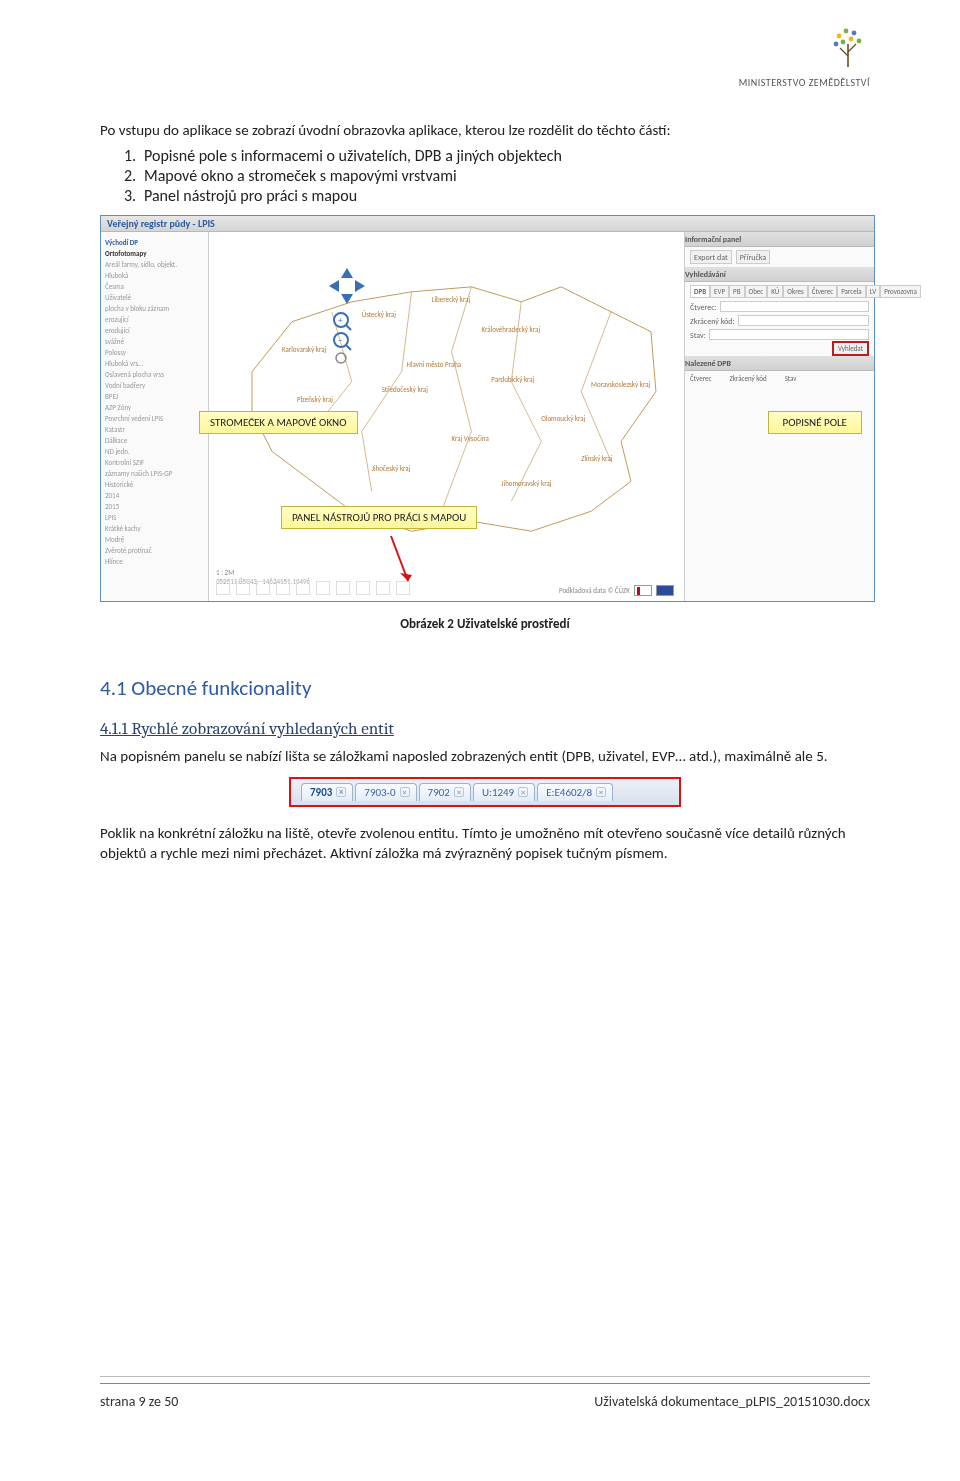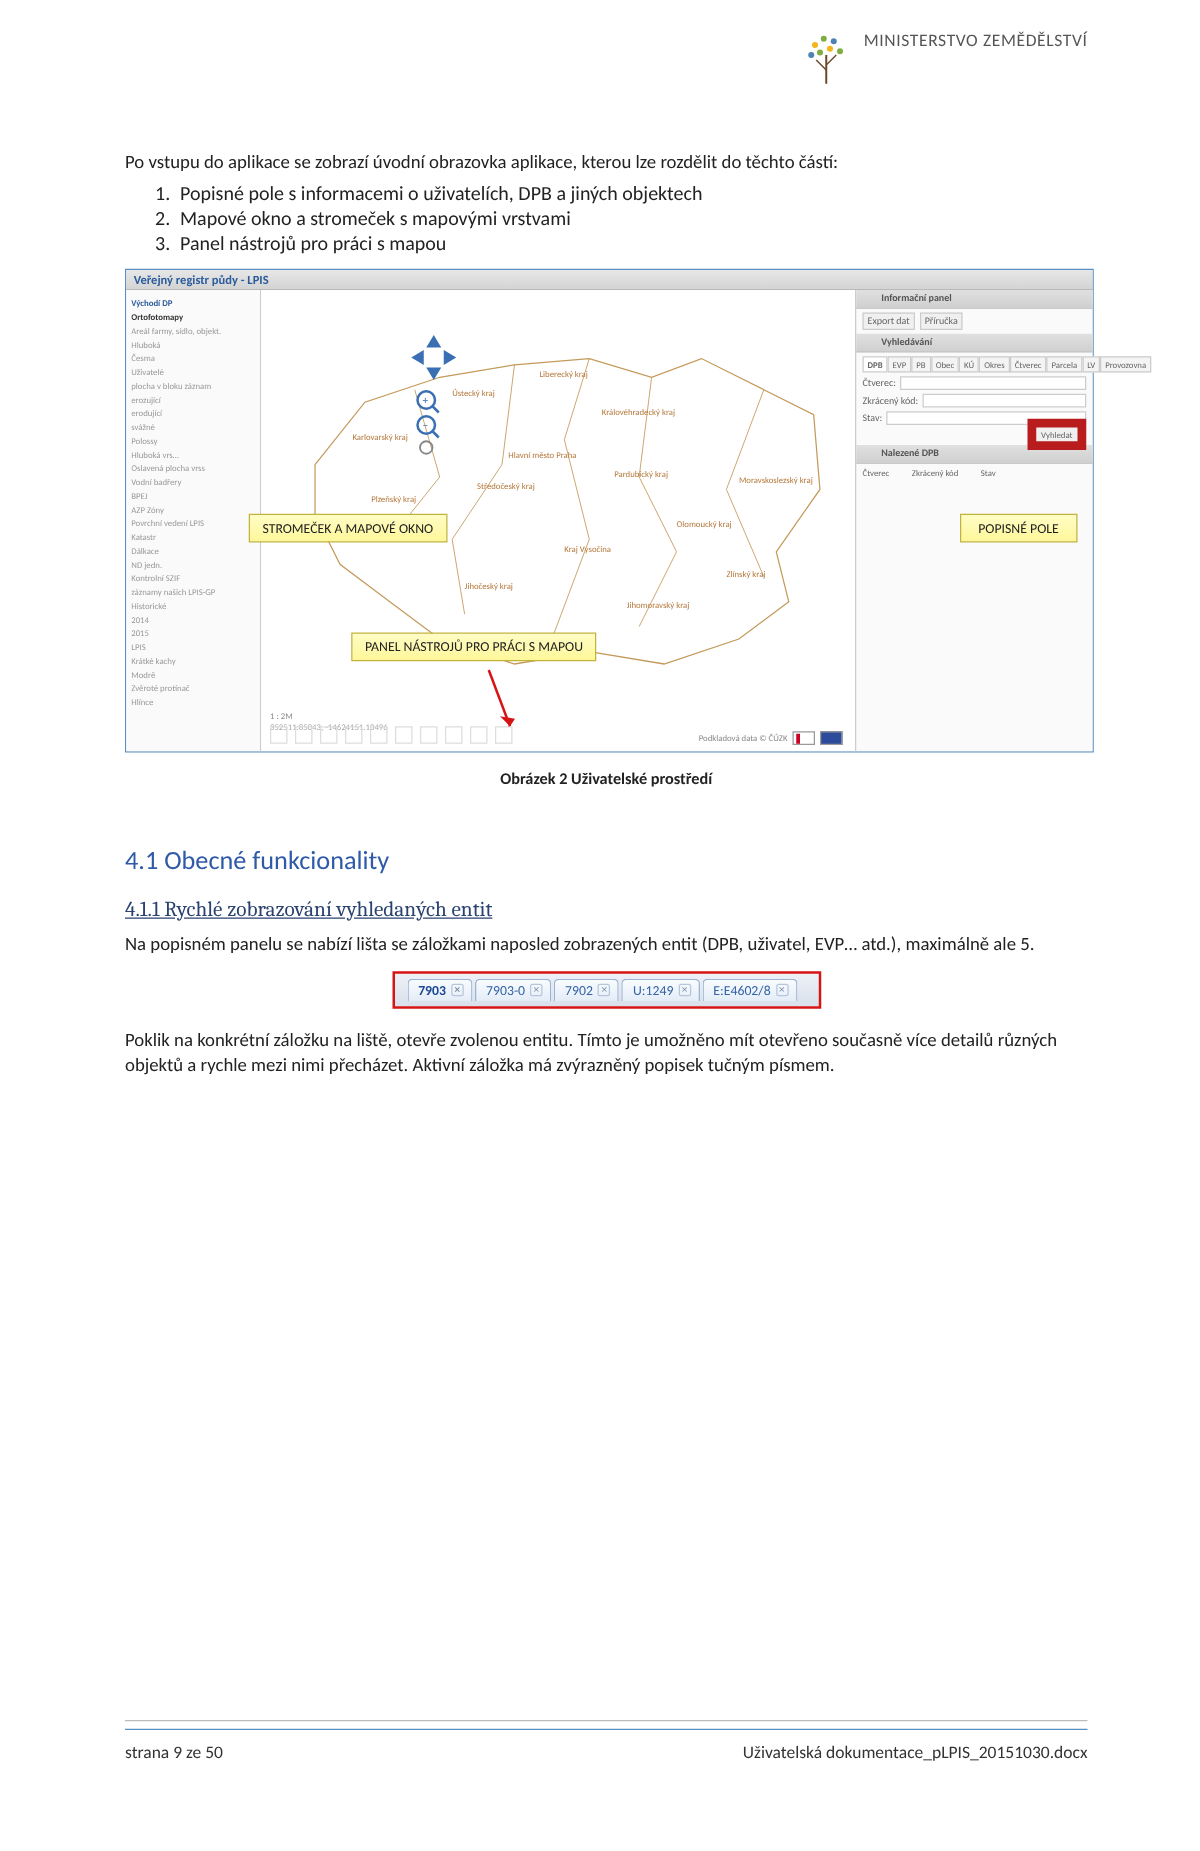--- a/index.html
+++ b/index.html
@@ -13,25 +13,26 @@
   .page {
     padding: 40px 90px 20px 100px;
     position: relative;
     min-height: 1430px;
   }
   .header-logo {
     position: absolute;
     top: 24px;
     right: 90px;
     display: flex;
-    align-items: flex-start;
+    align-items: flex-end;
     gap: 8px;
-    font-size: 14px;
+    font-size: 10px;
     letter-spacing: 0.5px;
     color: #555;
+    flex-direction: column;
   }
   .tree-icon {
     width: 44px;
     height: 44px;
     position: relative;
   }
   .tree-icon svg { width: 44px; height: 44px; }
   .body-text { font-size: 15px; line-height: 1.35; margin-top: 80px; }
   .list { margin-top: 6px; }
   .list-item { padding-left: 44px; position: relative; margin: 1px 0; }
@@ -63,21 +64,21 @@
     background:#fafafa;
     font-size: 7px;
     color:#999;
   }
   .ss-left .tree-item { margin:2px 0; white-space:nowrap; overflow:hidden; }
   .ss-left .tree-item.active{ color:#333; font-weight:bold;}
   .ss-map { flex:1; position:relative; background:#fff; }
   .ss-map svg { width:100%; height:100%; }
   .map-label { font-size:7px; fill:#b4783b; }
   .ss-right { width: 190px; border-left:1px solid #ccc; background:#fafafa; font-size:8px; }
-  .panel-head { background:linear-gradient(#e0e0e0,#d0d0d0); padding:2px 20px; color:#555; font-weight:bold; border-bottom:1px solid #bbb;font-size:8px;}
+  .panel-head { background:linear-gradient(#e0e0e0,#d0d0d0); padding:2px 0; color:#555; font-weight:bold; border-bottom:1px solid #bbb;font-size:8px;}
   .panel-body { padding:3px 5px; color:#666; }
   .panel-body .fld { margin:3px 0; display:flex; align-items:center; gap:3px;}
   .panel-body .fld input{ flex:1; height:11px; border:1px solid #ccc; font-size:7px;}
   .ss-tabs { display:flex; gap:0; font-size:7px; margin-bottom:3px;}
   .ss-tabs span{ border:1px solid #ccc; padding:1px 3px; background:#f4f4f4;}
   .ss-tabs span.active{ background:#fff; font-weight:bold;}
   .callout {
     position:absolute;
     background: linear-gradient(#fffdc5,#fef79a);
     border:1px solid #c2b33a;
@@ -95,21 +96,21 @@
   .coords { position:absolute; left:115px; bottom:15px; font-size:7px; color:#aaa;}
   .btm-right { position:absolute; right:200px; bottom:5px; display:flex; gap:4px; align-items:center;}
   .btm-right .flag{ width:18px; height:11px; background:#2c4b9b; border:1px solid #999;}
   .caption { text-align:center; font-weight:bold; font-size:13px; margin-top:14px;}
   .h2 { color:#2e5aa8; font-size:21px; font-weight:normal; margin-top:44px; }
   .h3 { color:#2a4270; font-size:17px; font-weight:normal; font-family: Cambria, Georgia, serif; margin-top:18px;text-decoration:underline;}
   .para { margin-top:8px; font-size:15px; line-height:1.35;}
   .tabs-img {
     display:flex; gap:0; border:2px solid #d61414; padding:4px 6px 4px 10px;
     background:linear-gradient(#eef1f6,#d8e0ec);
-    margin:10px auto 4px; width:343px; font-size:11px;
+    margin:10px auto 4px; width:392px; font-size:11px;
     align-items:flex-start;
   }
   .tab-chip { display:flex; align-items:center; border:1px solid #9cb3d1; border-bottom:none; background:linear-gradient(#f9fcff,#e3ecf7); padding:2px 6px 2px 8px; border-radius:4px 4px 0 0; margin-right:2px; color:#3563a6;}
   .tab-chip.active{ color:#1c4894; font-weight:bold;}
   .tab-chip .x { margin-left:4px; font-size:9px; color:#7b8fa9; border:1px solid #b6c6db; border-radius:2px; width:10px; height:10px; line-height:8px; text-align:center;}
   .footer {
     position:absolute; bottom:20px; left:100px; right:90px;
     border-top:1px solid #bbb; padding-top:16px;
     display:flex; justify-content:space-between; font-size:14px; color:#333;
   }
@@ -248,21 +249,21 @@
               <input style="">
             </div>
           <div class="fld">
               <span>Zkrácený kód:</span>
               <input style="">
             </div>
           <div class="fld">
               <span>Stav:</span>
               <input style="">
             </div>
-          <div style="text-align:right;"><span style="border:7px solid #b91c1c;padding:1px 4px;background:#f0f0f0;font-size:7px;">Vyhledat</span></div>
+          <div style="text-align:right;"><span style="border:2px solid #b91c1c;padding:1px 4px;background:#f0f0f0;font-size:7px;">Vyhledat</span></div>
         </div>
         <div class="panel-head">Nalezené DPB</div>
         <div class="panel-body" style="display:flex;gap:18px;font-size:7px;">
           <span>Čtverec</span>
           <span>Zkrácený kód</span>
           <span>Stav</span>
         </div>
       </div>
     </div>
     <div class="scale-bar">1 : 2M</div>

